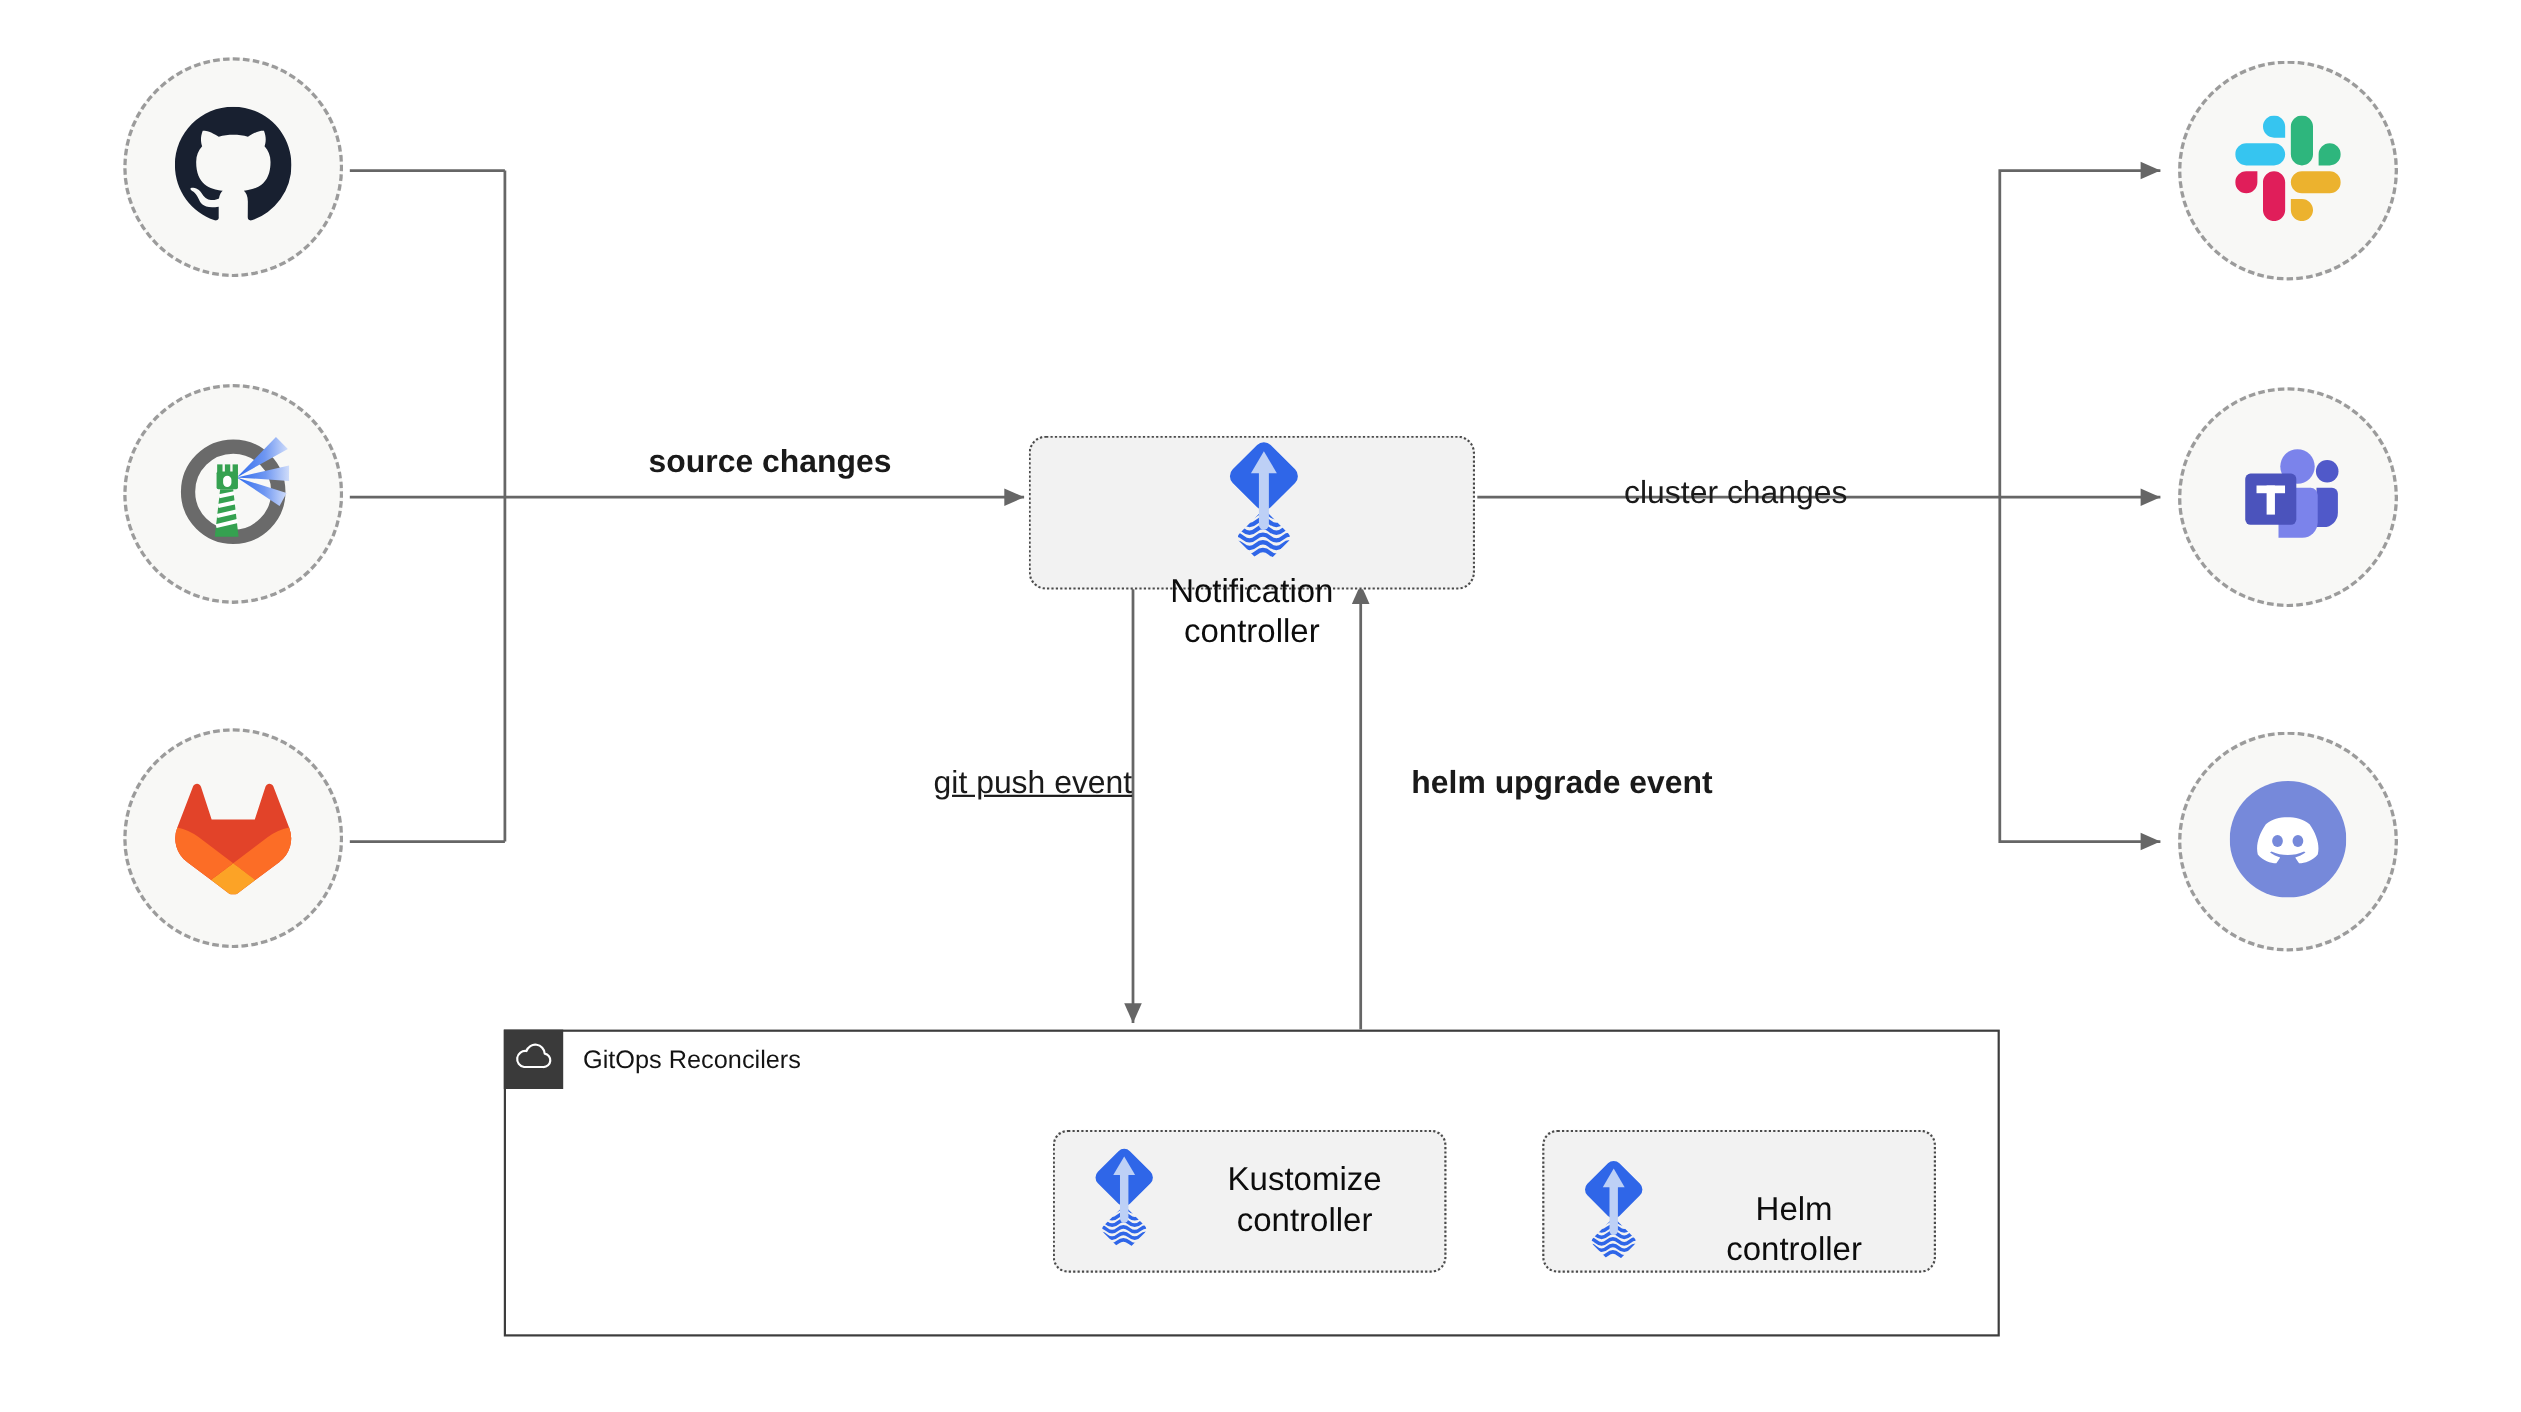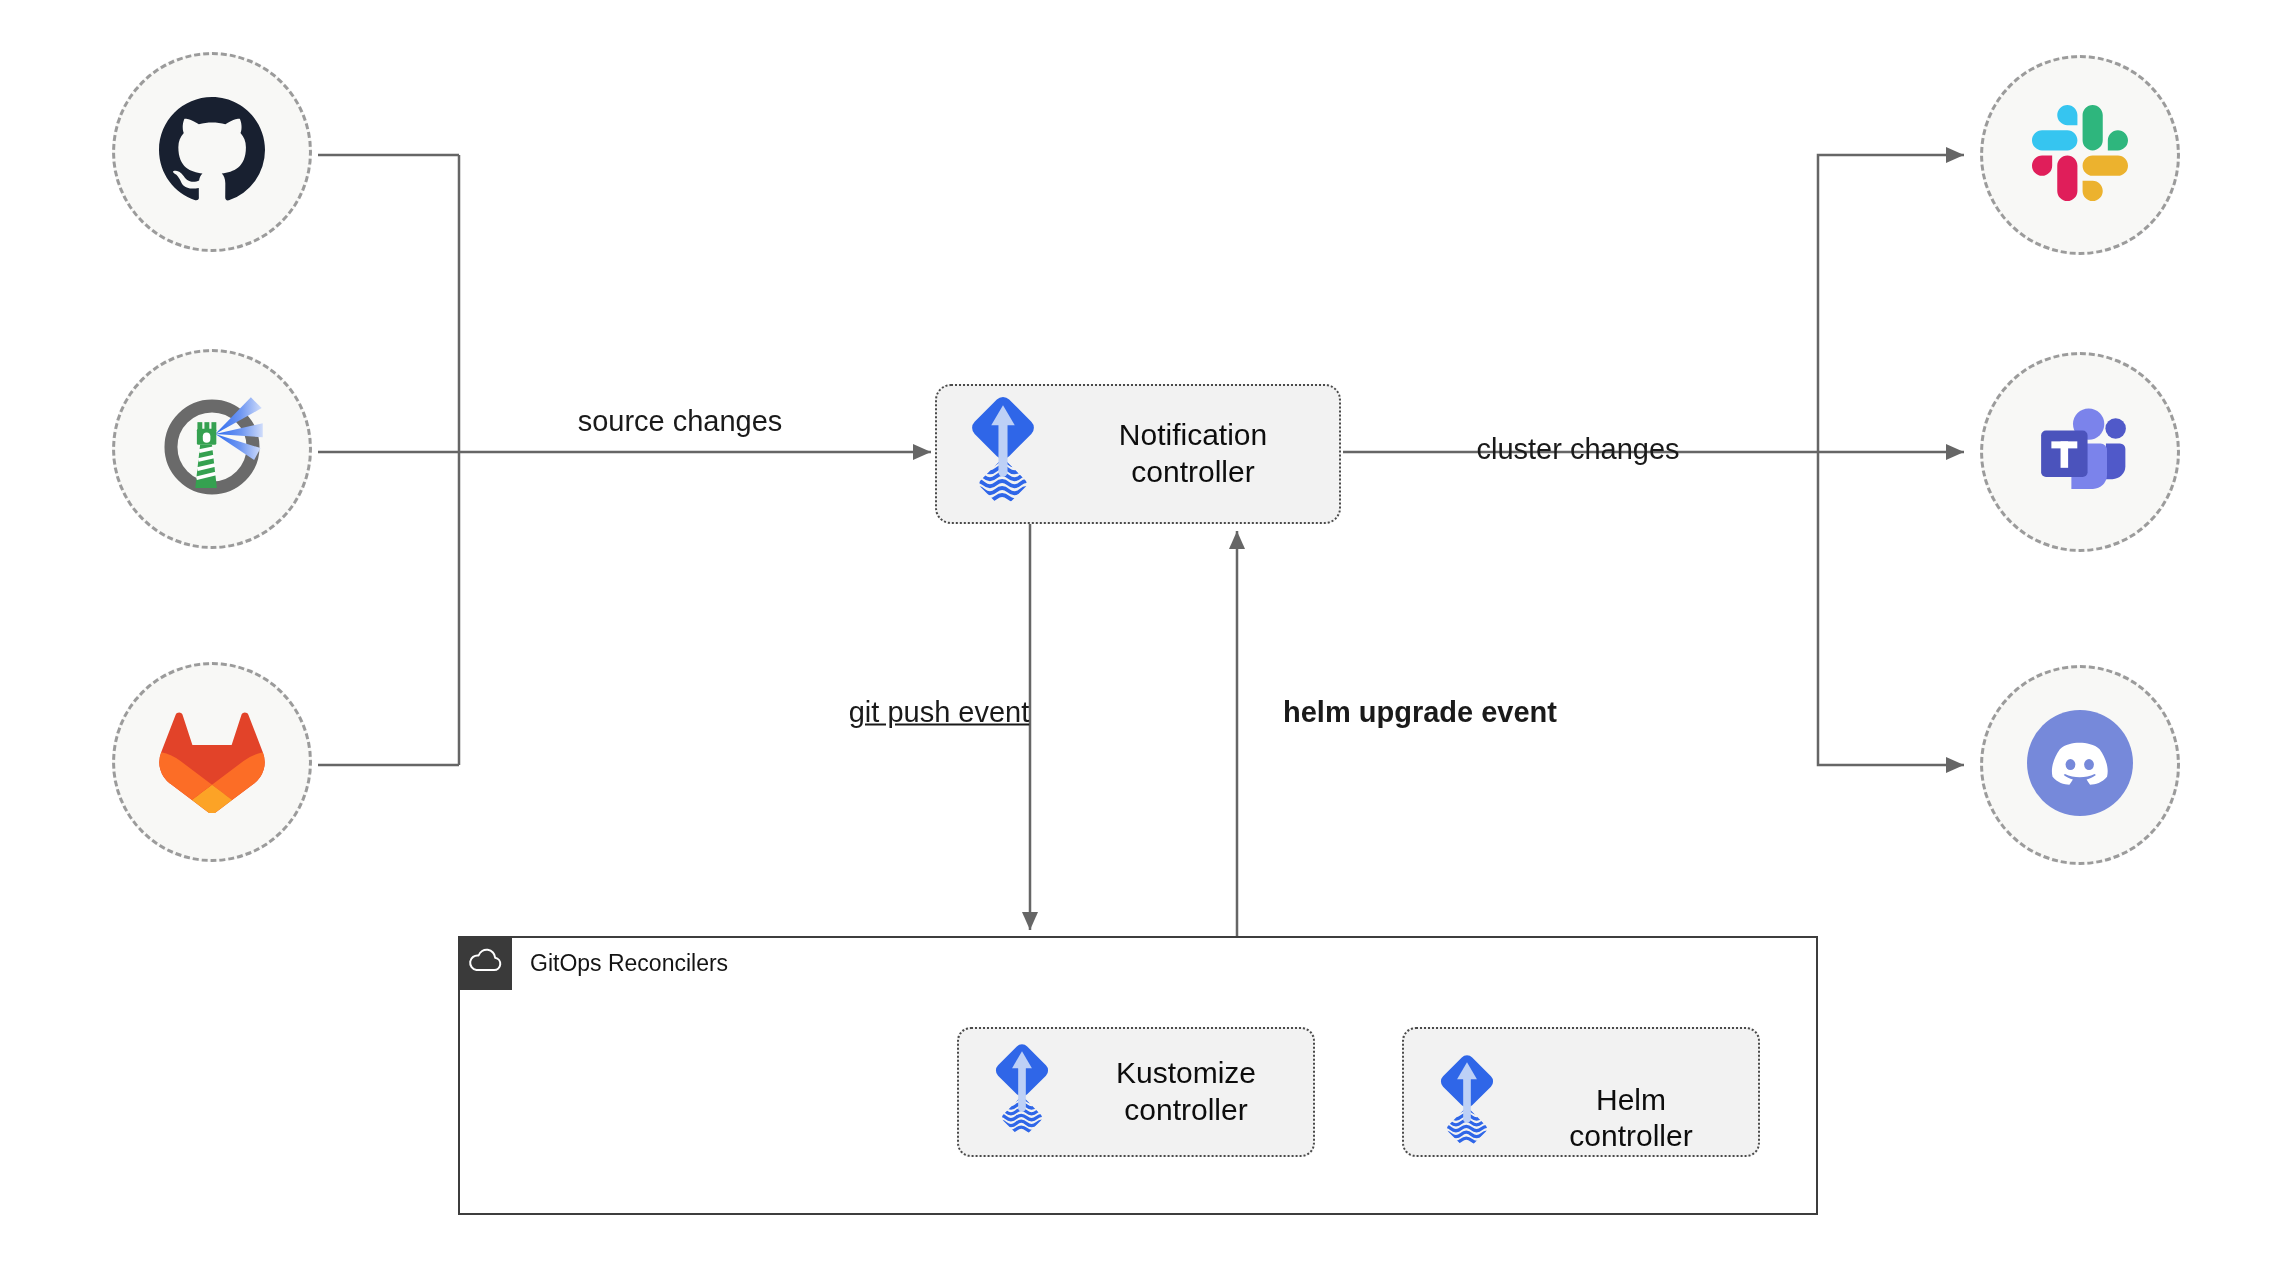--- a/index.html
+++ b/index.html
@@ -145,21 +145,21 @@
     <span>
       <svg width="106" height="106" viewBox="0 0 100 100">
         <circle cx="50" cy="50" r="50" fill="#7689da"></circle>
         <path fill="#ffffff" d="M31 37 C36 32.5 43 31 49.5 31 C56 31 63.5 32.5 68.5 37 C74.5 45.5 77.5 55 75.5 63 C71 68.5 64.5 70.5 59.5 70.5 C58.5 69 57.2 67.2 56.2 65.6 C59.3 64.7 62.3 63.3 65 61.3 C64.6 61 64.2 60.7 63.8 60.4 C55 64.5 44.5 64.5 35.8 60.4 C35.4 60.7 35 61 34.6 61.3 C37.3 63.3 40.2 64.7 43.3 65.6 C42.3 67.2 41 69 40 70.5 C35 70.5 28.6 68.5 24.1 63 C22.1 55 25.1 45.5 31 37 Z"></path>
         <ellipse cx="41" cy="51.5" rx="4.6" ry="5.2" fill="#7689da"></ellipse>
         <ellipse cx="58.5" cy="51.5" rx="4.6" ry="5.2" fill="#7689da"></ellipse>
       </svg>
     </span>
   </div>
 
-  <div class="ctrl-box" style="left:935px;top:384px;width:406px;height:140px;">
+  <div class="ctrl-box" style="left:935px;top:396px;width:406px;height:140px;flex-direction:column;">
     <span class="flux-wrap" style="margin-left:22px;">
       <svg width="88" height="122" viewBox="0 0 100 140">
         <defs>
           <clipPath id="wclipN">
               <rect x="29" y="83" width="42" height="42" rx="6" transform="rotate(45 50 104)"></rect>
             </clipPath>
         </defs>
         <rect x="22" y="12" width="56" height="56" rx="10" transform="rotate(45 50 40)" fill="#2f66e8"></rect>
         <g clip-path="url(#wclipN)" stroke="#2f66e8" stroke-width="4.4" fill="none" stroke-linecap="round">
           <path d="M14 80 q7 -6 14 0 t14 0 t14 0 t14 0 t14 0"></path>
@@ -228,18 +228,18 @@
           <path d="M14 112 q7 -6 14 0 t14 0 t14 0 t14 0 t14 0"></path>
             <path d="M14 120 q7 -6 14 0 t14 0 t14 0 t14 0 t14 0"></path>
         </g>
         <rect x="44.8" y="32" width="10.4" height="64" rx="5.2" fill="#bdd0f6"></rect>
         <path d="M50 14 L63.5 37 L36.5 37 Z" fill="#bdd0f6"></path>
       </svg>
     </span>
     <div class="ctrl-label small">Helm controller</div>
   </div>
 
-  <div class="edge-label" style="left:680px;top:421px;">source changes</div>
+  <div class="edge-label" style="left:700px;top:421px;font-weight:bold;">source changes</div>
   <div class="edge-label" style="left:1578px;top:421px;margin-top:28px;">cluster changes</div>
   <div class="edge-label" style="left:939px;top:712px;text-decoration:underline;">git push event</div>
   <div class="edge-label" style="left:1420px;top:712px;font-weight:bold;">helm upgrade event</div>
 
 </div>
 
 </body></html>

